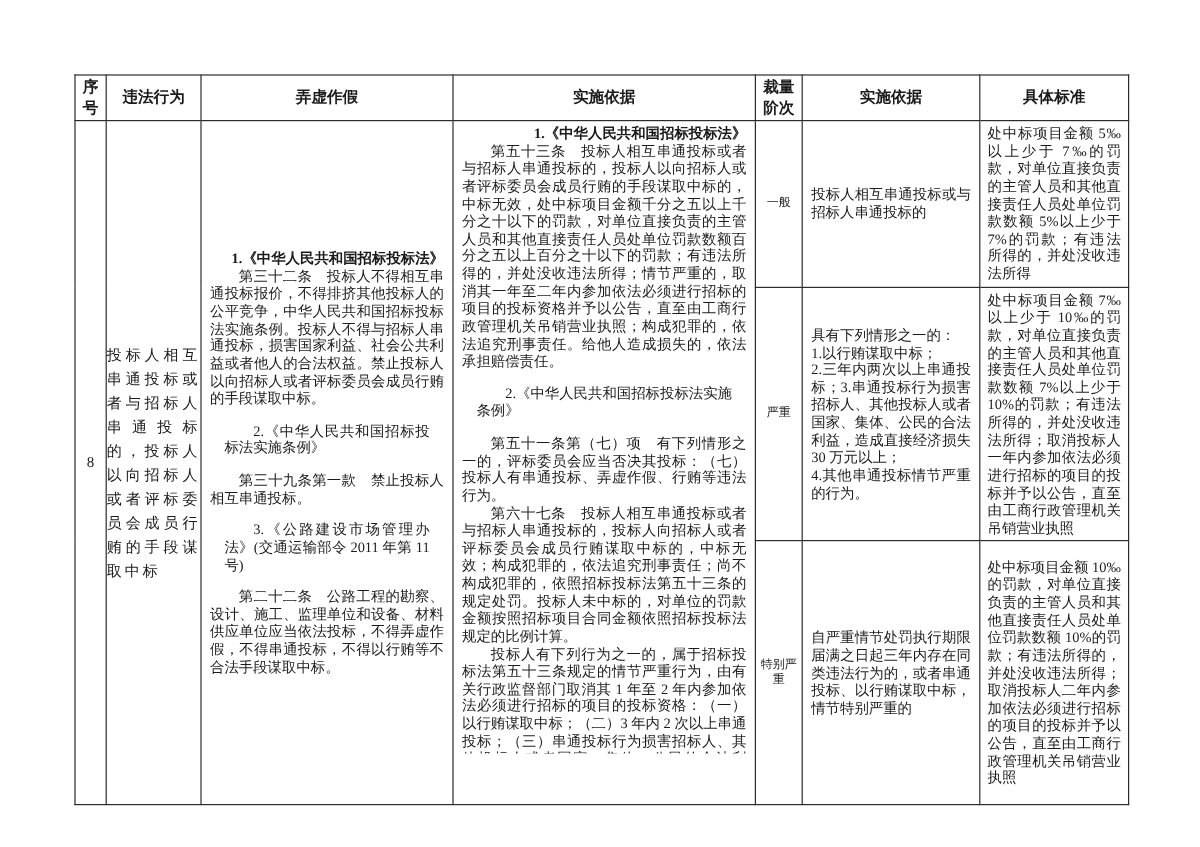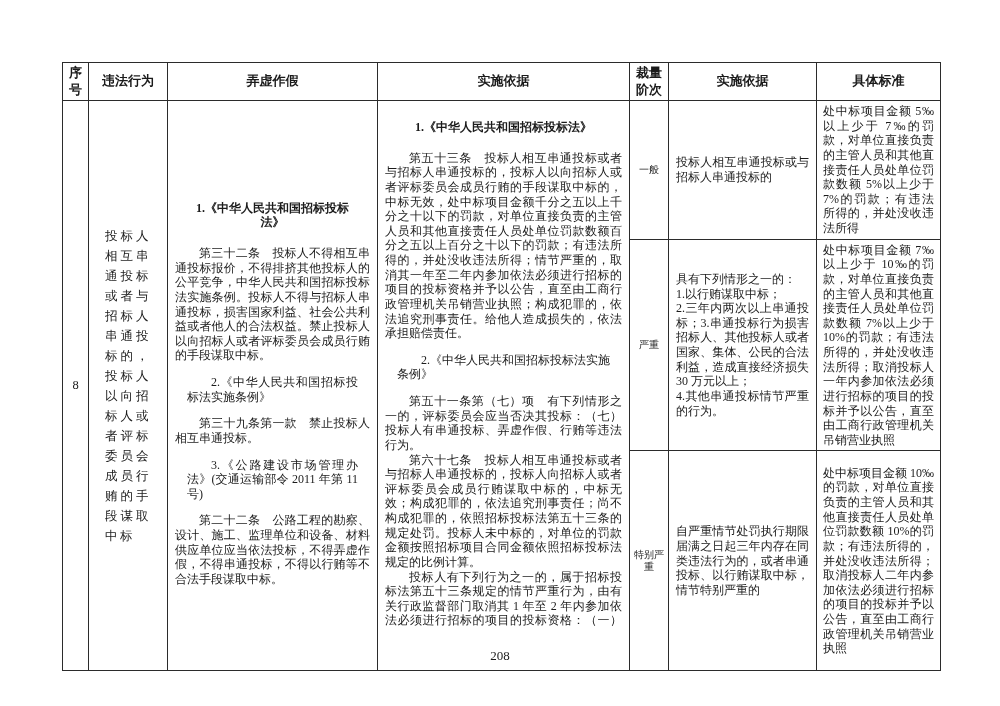--- a/index.html
+++ b/index.html
@@ -36,33 +36,33 @@
     font-size: 13px;
     line-height: 1.25;
     padding: 2px 1px;
   }
   tr.hdr   { height: 38px; margin-left: 48px; }
   tr.r1    { height: 126px; }
   tr.r2    { height: 187px; }
   tr.r3    { height: 220px; }
 
   td.seq { text-align: center; font-size: 12.5px; }
-  td.violation { padding: 4px 16px; font-family: Liberation Serif, serif; }
+  td.violation { padding: 4px 0; font-family: Liberation Serif, serif; }
   .violation-text {
     text-align: justify;
     letter-spacing: 2.5px;
     font-size: 12.5px;
     line-height: 1.6;
   }
   td.conduct { padding: 2px 7px; }
   td.impl { vertical-align: top; padding: 3px 7px 0 7px; }
   .clip { height: 524px; overflow: hidden; }
 
   p.para { margin: 0; text-indent: 2em; text-align: justify; }
-  p.h-center { margin: 16px; font-weight: 700; text-align: center; text-indent: 0; }
+  p.h-center { margin: 0; font-weight: 700; text-align: right; text-indent: 0; }
   p.h-indent { margin: 12px; font-weight: 400; text-indent: 2em; text-align: justify; }
 
   td.tier-level { text-align: center; padding: 2px 2px; font-size: 10px; }
   td.tier-cond  { padding: 5px 7px; text-align: justify; }
   .prelines { white-space: pre-line; }
   td.tier-std   { padding: 3px 6px; text-align: justify; margin-top: 31px; }
 
   .page-num {
     position: absolute;
     top: 648px;
@@ -142,14 +142,13 @@
     </tr>
 
     <tr class="r3">
       <td class="tier-level">特别严重</td>
       <td class="tier-cond">自严重情节处罚执行期限届满之日起三年内存在同类违法行为的，或者串通投标、以行贿谋取中标，情节特别严重的</td>
       <td class="tier-std">处中标项目金额 10‰的罚款，对单位直接负责的主管人员和其他直接责任人员处单位罚款数额 10%的罚款；有违法所得的，并处没收违法所得；取消投标人二年内参加依法必须进行招标的项目的投标并予以公告，直至由工商行政管理机关吊销营业执照</td>
     </tr>
   </tbody>
     </table>
 
-  <div class="page-num">208</div>
 </div>
 
 </body></html>

